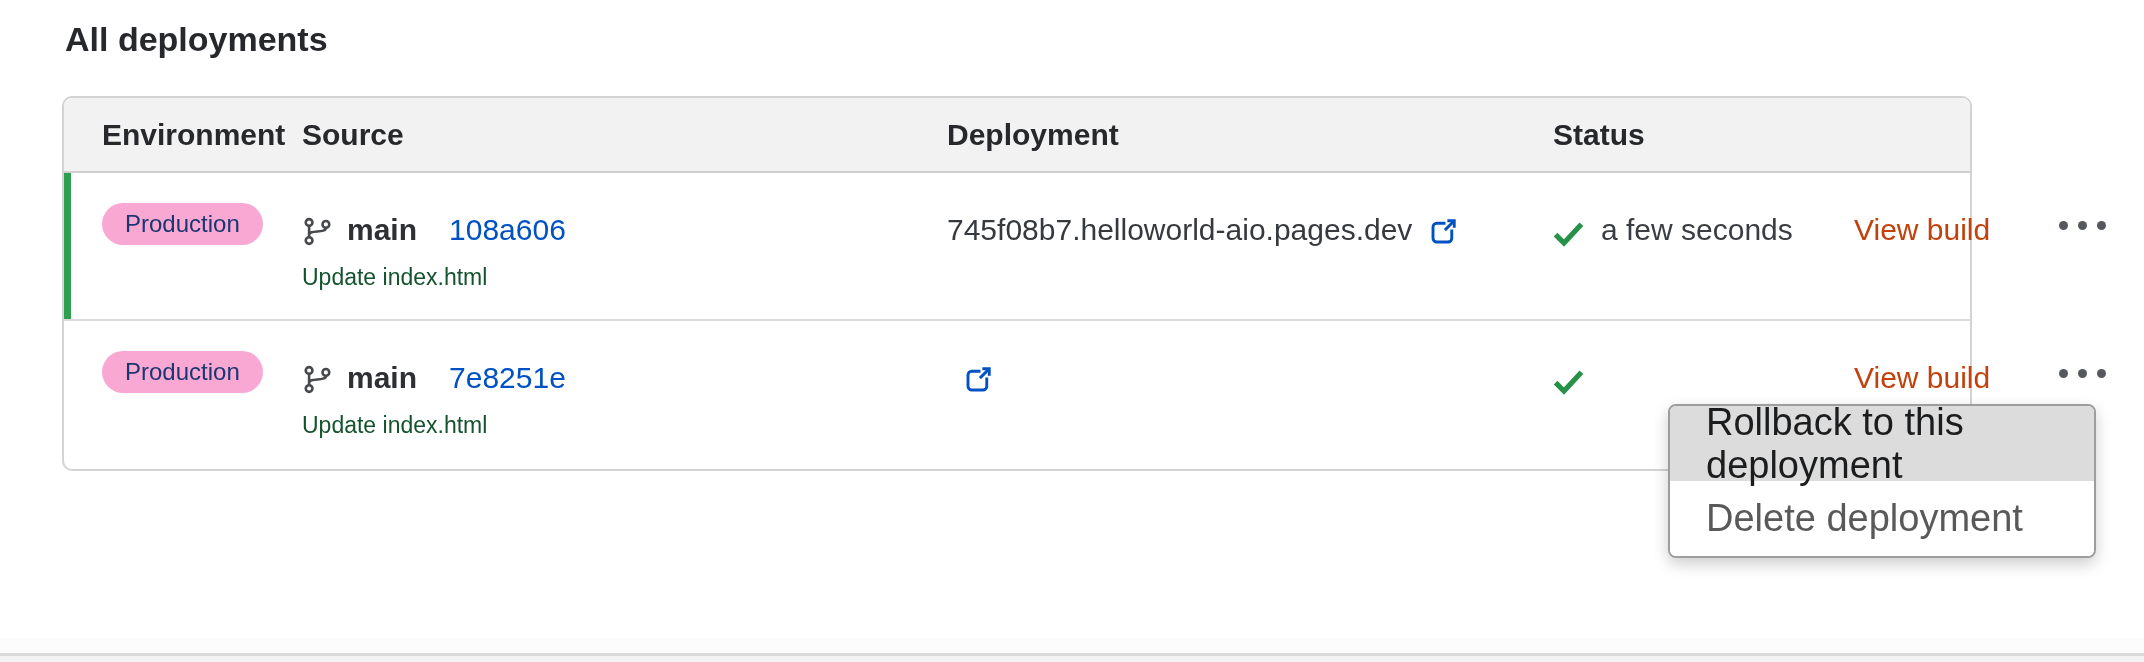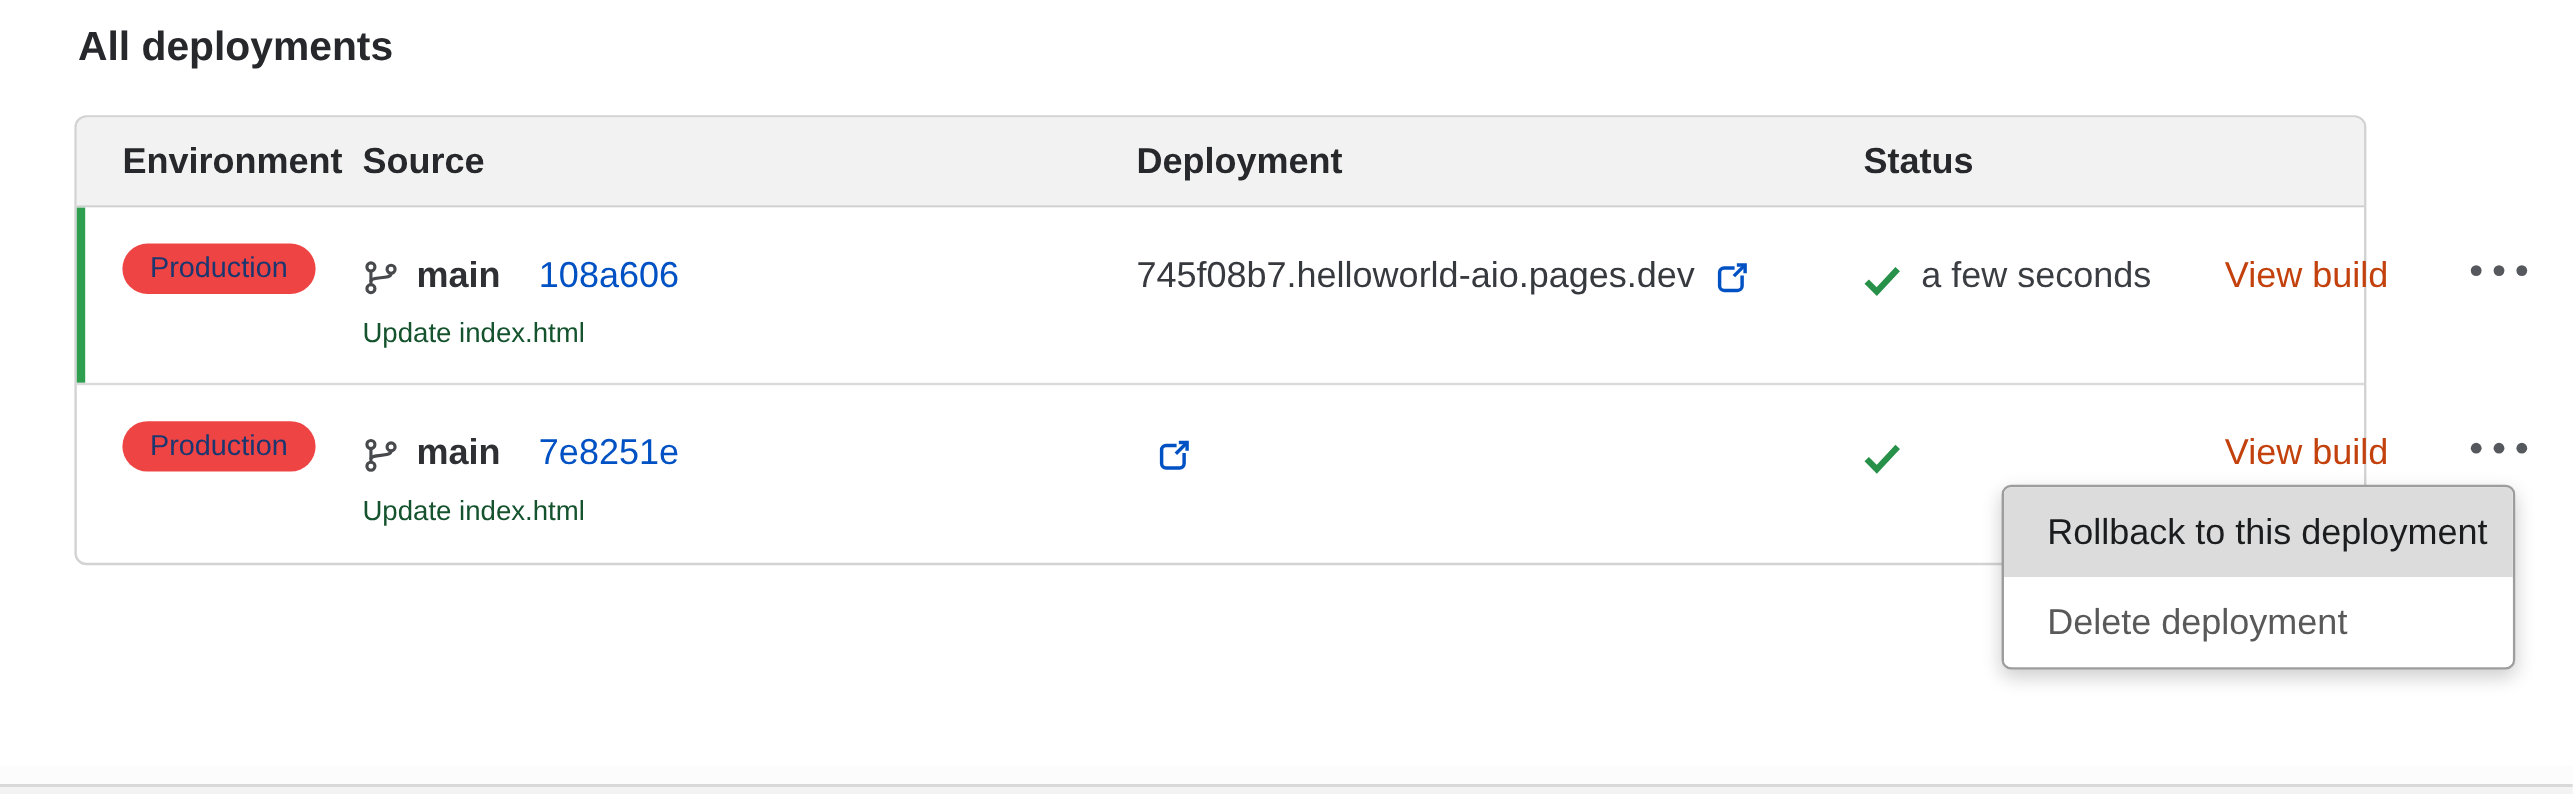--- a/index.html
+++ b/index.html
@@ -36,21 +36,21 @@
   .row { position:relative; min-height:132px; padding-top:30px; padding-bottom:24px; }
   .row.second { min-height:150px; border-top:2px solid #dadada; }
   .current-bar {
     position:absolute; left:0; top:0; bottom:0; width:7px;
     background:#2e9e4f;
   }
   .line1 { display:flex; align-items:flex-end; height:44px; font-size:30px; color:#36393e; }
   .env-badge {
     display:inline-flex; align-items:center;
     height:42px; padding:0 23px; border-radius:22px;
-    background:#ef4444; color:#1a3770; font-size:24px;
+    background:#f9a8d4; color:#1a3770; font-size:24px;
   }
   .branch-icon { width:31px; height:31px; flex:0 0 auto; }
   .branch-name { font-weight:700; color:#2e3034; margin-left:14px; }
   .commit-link { color:#0051c3; margin-left:32px; text-decoration:none; cursor:pointer; }
   .commit-msg { font-size:23px; color:#14532d; margin-top:12px; line-height:36px; }
   .url-text { color:#36393e; }
   .ext-icon { width:30px; height:30px; margin-left:16px; cursor:pointer; flex:0 0 auto; }
   .check-icon { width:31px; height:26px; margin-right:17px; flex:0 0 auto; }
   .status-text { color:#3a3d41; }
   .view-build { color:#c2410c; cursor:pointer; text-decoration:none; }
@@ -60,21 +60,21 @@
   .context-menu {
     position:absolute; left:1668px; top:404px; width:428px;
     background:#ffffff;
     border:2px solid #9d9d9d; border-radius:8px;
     box-shadow:0 6px 16px rgba(0,0,0,0.20);
     overflow:hidden; z-index:10;
   }
   .menu-item {
     display:flex; align-items:center;
     height:75px; padding-left:36px;
-    font-size:30px; color:#595959; cursor:pointer;
+    font-size:38px; color:#595959; cursor:pointer;
     background:#fff;
   }
   .menu-item.highlighted { background:#dcdcdc; color:#1b1c1e; }
   
   .bottom-strip {
     position:absolute; left:0; right:0; top:638px; height:24px;
     background:linear-gradient(to bottom,
       #fcfcfd 0px, #fcfcfd 15px,
       #d9d9da 15px, #d9d9da 18px,
       #f3f3f4 18px, #f3f3f4 24px);

